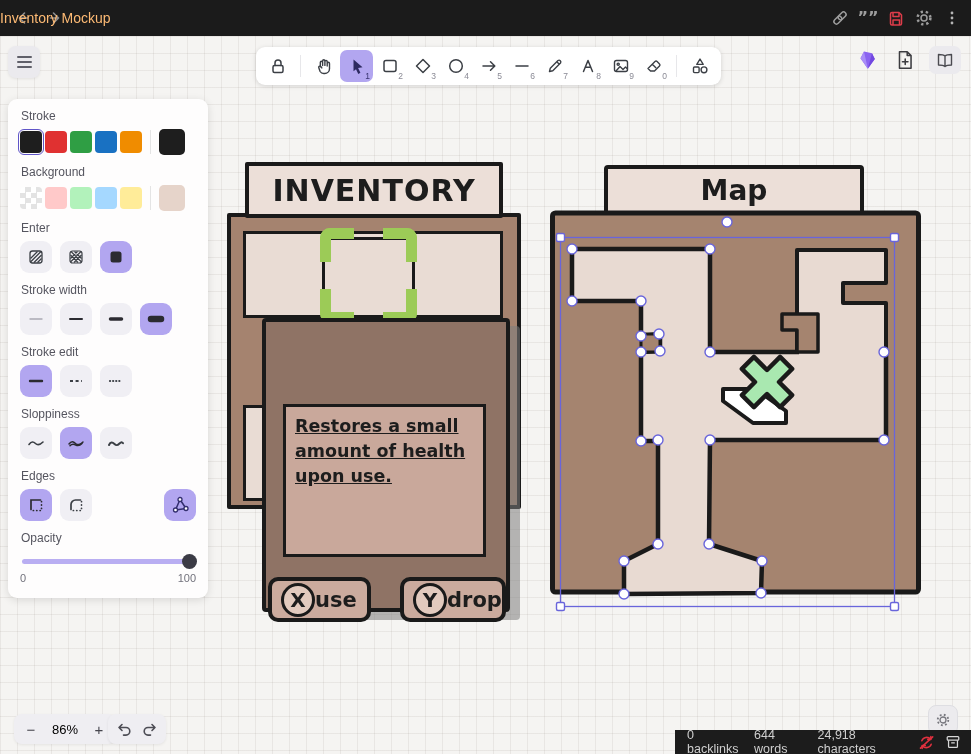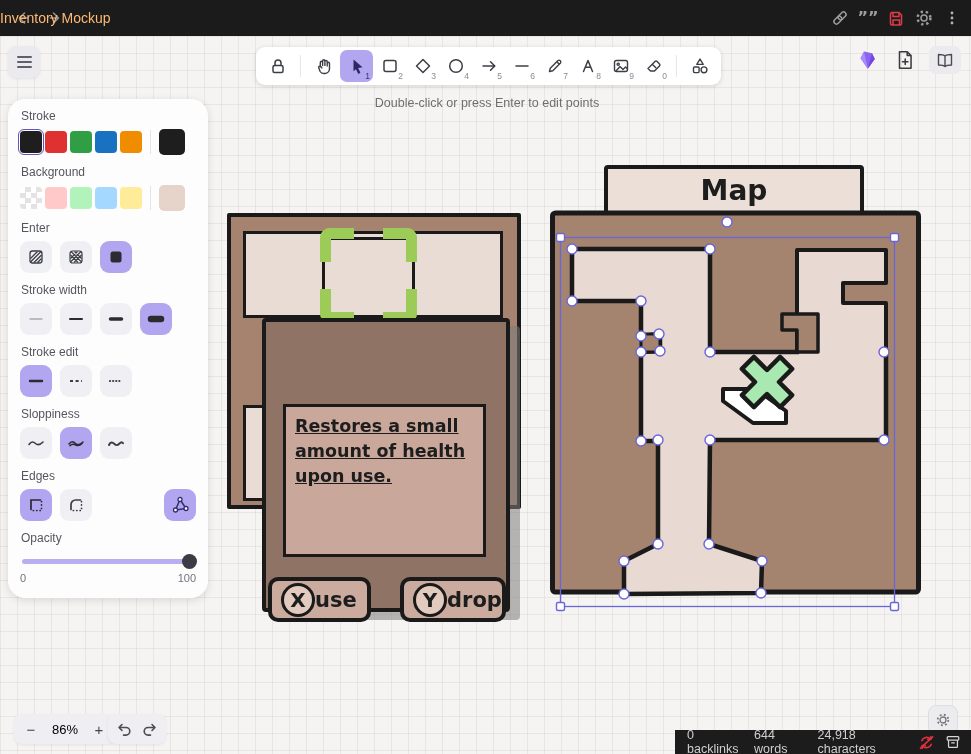--- a/index.html
+++ b/index.html
@@ -37,21 +37,21 @@
   .tool.active .key { color:#3a3470; }
   .tdiv { width:1px; height:22px; background:#e7e7ea; margin:0 6px; }
   .hint { position:absolute; left:250px; top:60px; width:474px; text-align:center; font-size:12.5px; color:#6e6e6e; }
 
   
   .ctr { position:absolute; right:10px; top:10px; display:flex; align-items:center; gap:10px; }
   .ctr .flat { width:28px; height:28px; display:flex; align-items:center; justify-content:center; cursor:pointer; }
   .ctr .boxed { width:32px; height:28px; border-radius:7px; background:#ebeaee; display:flex; align-items:center; justify-content:center; cursor:pointer; }
 
   
-  .panel { position:absolute; left:8px; top:63px; width:200px; background:#fefdfd; border-radius:17px;
+  .panel { position:absolute; left:8px; top:63px; width:200px; background:#fefdfd; border-radius:9px;
     padding:8px 12px 14px 12px; box-shadow:0 2px 8px rgba(0,0,0,.12); }
   .plabel { font-size:12px; color:#55555f; margin:10px 0 6px 1px; }
   .plabel:first-child { margin-top:2px; }
   .swrow { display:flex; align-items:center; }
   .sw { width:22px; height:22px; border-radius:4px; margin-right:3px; cursor:pointer; }
   .sw.sel { outline:1.5px solid #6055c8; outline-offset:1.5px; }
   .sw.transparent { background:#fff;
     background-image:conic-gradient(#e3e3e3 0 25%,#fff 0 50%,#e3e3e3 0 75%,#fff 0); background-size:11px 11px; }
   .swdiv { width:1px; height:24px; background:#e4e4e4; margin:0 8px 0 5px; }
   .swcur { width:26px; height:26px; border-radius:5px; cursor:pointer; }
@@ -265,21 +265,20 @@
       <svg width="20" height="20" viewBox="0 0 20 20">
         <g stroke="#3b3f45" stroke-width="1.4" fill="none" stroke-linejoin="round">
           <path d="M10,3 L13.2,8.4 H6.8 Z"></path>
             <rect x="3.5" y="11" width="5.6" height="5.6" rx="1"></rect>
             <circle cx="14" cy="13.8" r="2.9"></circle>
         </g>
       </svg>
     </div>
   </div>
 
-  <div class="hint">Double-click or press Enter to edit points</div>
 
   <div class="ctr">
     <div class="flat">
       <svg width="17" height="20" viewBox="0 0 17 20">
         <path d="M5,1.5 L13,3.2 L15.8,9 L8.8,18.8 L1.5,8.2 Z" fill="#8a63f0"></path>
         <path d="M5,1.5 L8.8,18.8 L1.5,8.2 Z" fill="#a98df7"></path>
         <path d="M13,3.2 L15.8,9 L8.8,18.8 Z" fill="#7248e0"></path>
       </svg>
     </div>
     <div class="flat">
@@ -448,20 +447,23 @@
     <div class="oplabels">
       <span>0</span>
       <span>100</span>
     </div>
   </div>
 
   <div class="sk inv-panel"></div>
   <div class="sk inv-row2"></div>
   <div class="sk inv-row1"></div>
   <div class="sk inv-slot"></div>
+  <div class="sk inv-banner">
+    <span class="sketchtext">INVENTORY</span>
+  </div>
   <div class="br tl"></div>
   <div class="br tr"></div>
   <div class="br bl"></div>
   <div class="br brc"></div>
 
   <div class="sk inv-card"></div>
   <div class="sk inv-desc">
     <span class="sketchtext">Restores a small amount of health upon use.</span>
   </div>
   <div class="sk kbtn btn-use">

